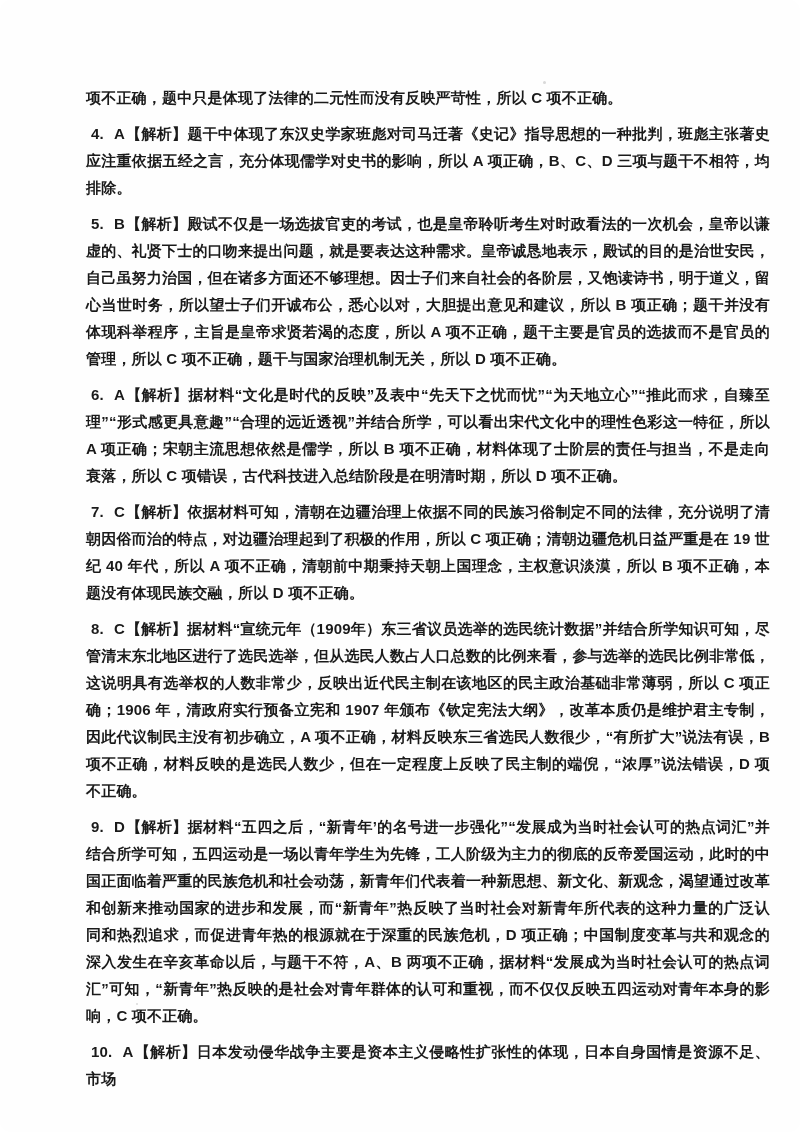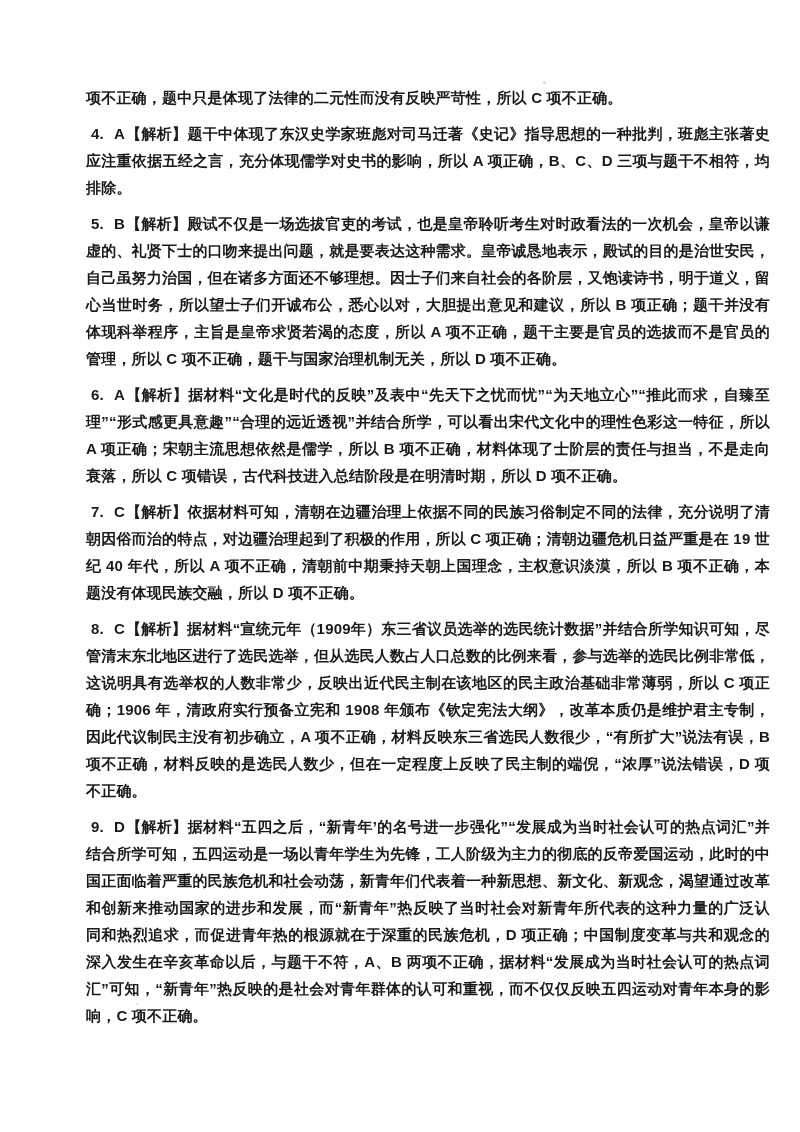--- a/index.html
+++ b/index.html
@@ -59,24 +59,27 @@
 
   <p class="para">
     <span class="num">6.</span><span class="answer">A</span><span>【解析】</span><span>据材料“文化是时代的反映”及表中“先天下之忧而忧”“为天地立心”“推此而求，自臻至理”“形式感更具意趣”“合理的远近透视”并结合所学，可以看出宋代文化中的理性色彩这一特征，所以 A 项正确；宋朝主流思想依然是儒学，所以 B 项不正确，材料体现了士阶层的责任与担当，不是走向衰落，所以 C 项错误，古代科技进入总结阶段是在明清时期，所以 D 项不正确。</span>
   </p>
 
   <p class="para">
     <span class="num">7.</span><span class="answer">C</span><span>【解析】</span><span>依据材料可知，清朝在边疆治理上依据不同的民族习俗制定不同的法律，充分说明了清朝因俗而治的特点，对边疆治理起到了积极的作用，所以 C 项正确；清朝边疆危机日益严重是在 19 世纪 40 年代，所以 A 项不正确，清朝前中期秉持天朝上国理念，主权意识淡漠，所以 B 项不正确，本题没有体现民族交融，所以 D 项不正确。</span>
   </p>
 
   <p class="para">
-    <span class="num">8.</span><span class="answer">C</span><span>【解析】</span><span>据材料“宣统元年（1909年）东三省议员选举的选民统计数据”并结合所学知识可知，尽管清末东北地区进行了选民选举，但从选民人数占人口总数的比例来看，参与选举的选民比例非常低，这说明具有选举权的人数非常少，反映出近代民主制在该地区的民主政治基础非常薄弱，所以 C 项正确；1906 年，清政府实行预备立宪和 1908 年颁布《钦定宪法大纲》，改革本质仍是维护君主专制，因此代议制民主没有初步确立，A 项不正确，材料反映东三省选民人数很少，“有所扩大”说法有误，B 项不正确，材料反映的是选民人数少，但在一定程度上反映了民主制的端倪，“浓厚”说法错误，D 项不正确。</span>
+    <span class="num">8.</span><span class="answer">C</span><span>【解析】</span><span>据材料“宣统元年（1909年）东三省议员选举的选民统计数据”并结合所学知识可知，尽管清末东北地区进行了选民选举，但从选民人数占人口总数的比例来看，参与选举的选民比例非常低，这说明具有选举权的人数非常少，反映出近代民主制在该地区的民主政治基础非常薄弱，所以 C 项正确；1906 年，清政府实行预备立宪和 1907 年颁布《钦定宪法大纲》，改革本质仍是维护君主专制，因此代议制民主没有初步确立，A 项不正确，材料反映东三省选民人数很少，“有所扩大”说法有误，B 项不正确，材料反映的是选民人数少，但在一定程度上反映了民主制的端倪，“浓厚”说法错误，D 项不正确。</span>
   </p>
 
   <p class="para">
     <span class="num">9.</span><span class="answer">D</span><span>【解析】</span><span>据材料“五四之后，“新青年’的名号进一步强化”“发展成为当时社会认可的热点词汇”并结合所学可知，五四运动是一场以青年学生为先锋，工人阶级为主力的彻底的反帝爱国运动，此时的中国正面临着严重的民族危机和社会动荡，新青年们代表着一种新思想、新文化、新观念，渴望通过改革和创新来推动国家的进步和发展，而“新青年”热反映了当时社会对新青年所代表的这种力量的广泛认同和热烈追求，而促进青年热的根源就在于深重的民族危机，D 项正确；中国制度变革与共和观念的深入发生在辛亥革命以后，与题干不符，A、B 两项不正确，据材料“发展成为当时社会认可的热点词汇”可知，“新青年”热反映的是社会对青年群体的认可和重视，而不仅仅反映五四运动对青年本身的影响，C 项不正确。</span>
   </p>
 
+  <p class="para">
+    <span class="num">10.</span><span class="answer">A</span><span>【解析】</span><span>日本发动侵华战争主要是资本主义侵略性扩张性的体现，日本自身国情是资源不足、市场</span>
+  </p>
 
   <span class="speck speck-1"></span>
   <span class="speck speck-2"></span>
 
 </div>
 
 </body></html>

